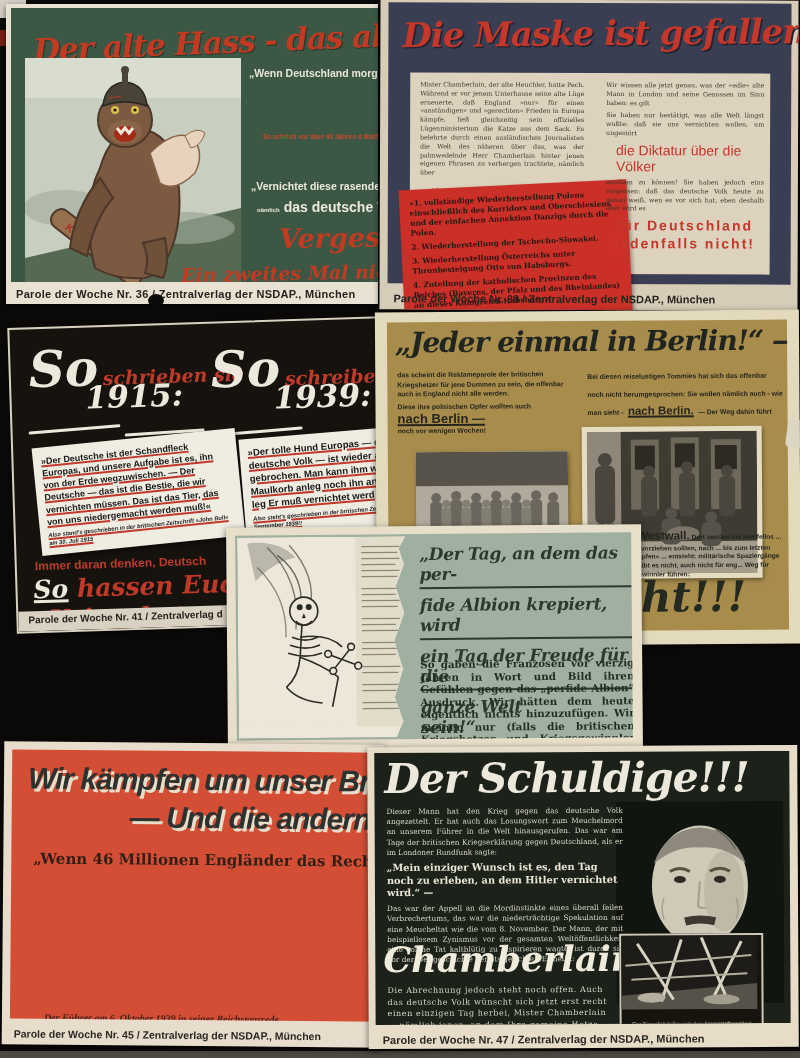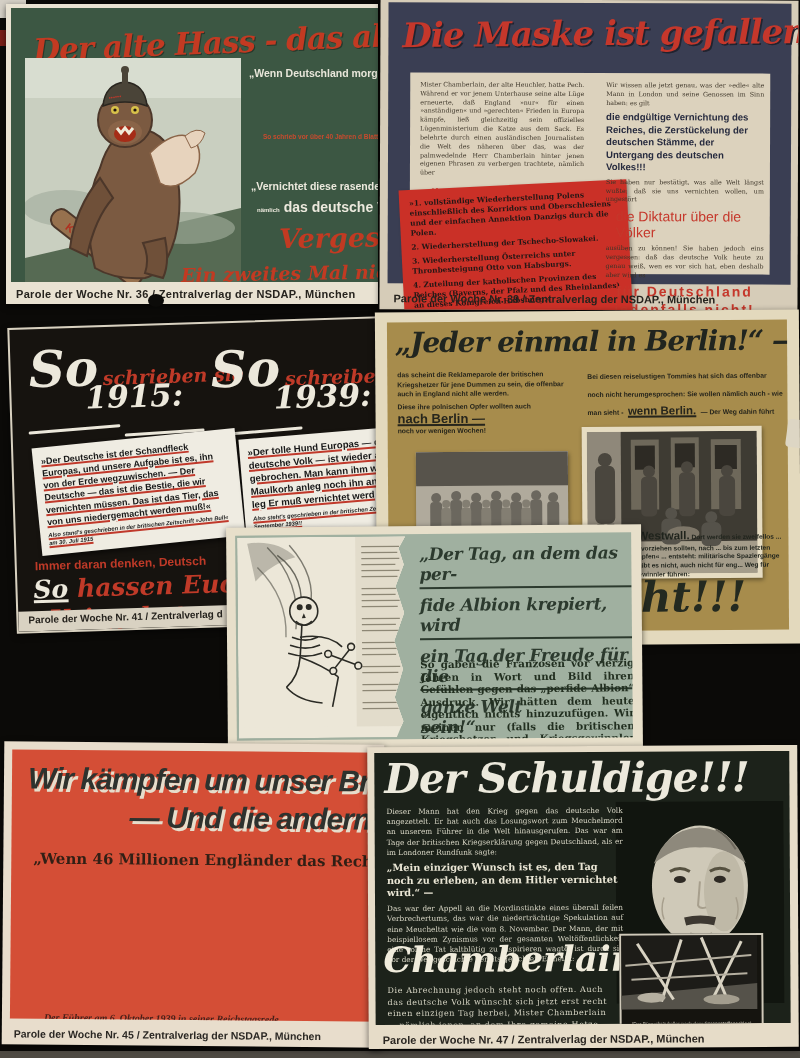--- a/index.html
+++ b/index.html
@@ -198,21 +198,20 @@
         <div class="c39-kzs">der Chamberlain, Churchill, Eden und Genossen. Diese Ziele lauten:</div>
       </div>
       <div class="abs c39-redbox">
         <div>»1. vollständige Wiederherstellung Polens einschließlich des Korridors und Oberschlesiens und der einfachen Annektion Danzigs durch die Polen.</div>
         <div>2. Wiederherstellung der Tschecho-Slowakei.</div>
         <div>3. Wiederherstellung Österreichs unter Thronbesteigung Otto von Habsburgs.</div>
         <div>4. Zuteilung der katholischen Provinzen des Reiches (Bayerns, der Pfalz und des Rheinlandes) an dieses Königreich Habsburg.«</div>
       </div>
       <div class="abs c39-rcol">
         <p class="c39-tiny">Wir wissen alle jetzt genau, was der »edle« alte Mann in London und seine Genossen im Sinn haben: es gilt</p>
-        <div class="c39-b1">die endgültige Vernichtung des Reiches, die Zerstückelung der deutschen Stämme, der Untergang des deutschen Volkes!!!</div>
         <p class="c39-tiny">Sie haben nur bestätigt, was alle Welt längst wußte: daß sie uns vernichten wollen, um ungestört</p>
         <div class="c39-redmid">die Diktatur über die Völker</div>
         <p class="c39-tiny">ausüben zu können! Sie haben jedoch eins vergessen: daß das deutsche Volk heute zu genau weiß, wen es vor sich hat, eben deshalb aber wird es</p>
         <div class="c39-redfin pre">für Deutschland
 jedenfalls nicht!</div>
       </div>
     </div>
   </div>
   <div class="abs c39-cap nowrap">Parole der Woche Nr. 39 / Zentralverlag der NSDAP., München</div>
 </div>
@@ -254,21 +253,21 @@
   <div class="c40-inner">
     <div class="abs c40-head script nowrap">„Jeder einmal in Berlin!“ —</div>
     <div class="abs" style="left:10px;top:48px;width:178px;">
       <div class="c40-t">das scheint die Reklameparole der britischen Kriegshetzer für jene Dummen zu sein, die offenbar auch in England nicht alle werden.</div>
       <div class="c40-t" style="margin-top:3px;">Diese ihre polnischen Opfer wollten auch</div>
       <div class="c40-link">nach Berlin —</div>
       <div class="c40-t">noch vor wenigen Wochen!</div>
     </div>
     <div class="abs" style="left:200px;top:44px;width:196px;">
       <span class="c40-t">Bei diesen reiselustigen Tommies hat sich das offenbar noch nicht herumgesprochen: Sie wollen nämlich auch - wie man sieht -</span>
-      <span class="c40-link" style="font-size:11.5px;">wenn Berlin.</span>
+      <span class="c40-link" style="font-size:11.5px;">nach Berlin.</span>
       <span class="c40-t">— Der Weg dahin führt bekanntlich —</span>
     </div>
     <div class="abs c40-photo" style="left:28px;top:130px;width:152px;height:116px;">
       <svg width="152" height="116" viewBox="0 0 152 116">
         <rect width="152" height="116" fill="#b0aa9c"></rect>
         <rect width="152" height="34" fill="#57534b"></rect>
         <rect y="96" width="152" height="20" fill="#8f897b"></rect>
         <line x1="6" y1="112" x2="146" y2="88" stroke="#5c584f" stroke-width="2"></line>
         <line x1="2" y1="104" x2="150" y2="78" stroke="#6a665c" stroke-width="1.5"></line>
         <g fill="#6b675e">

